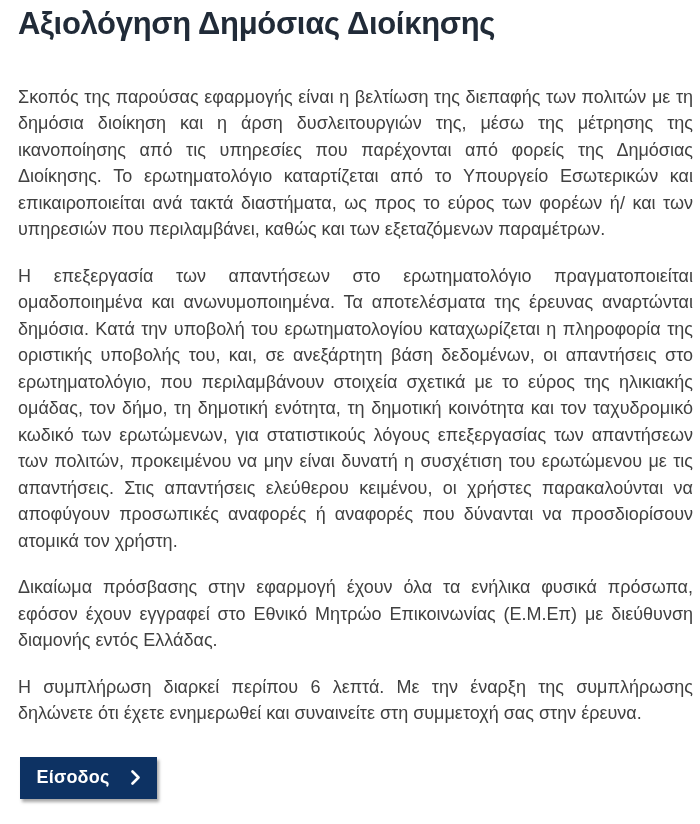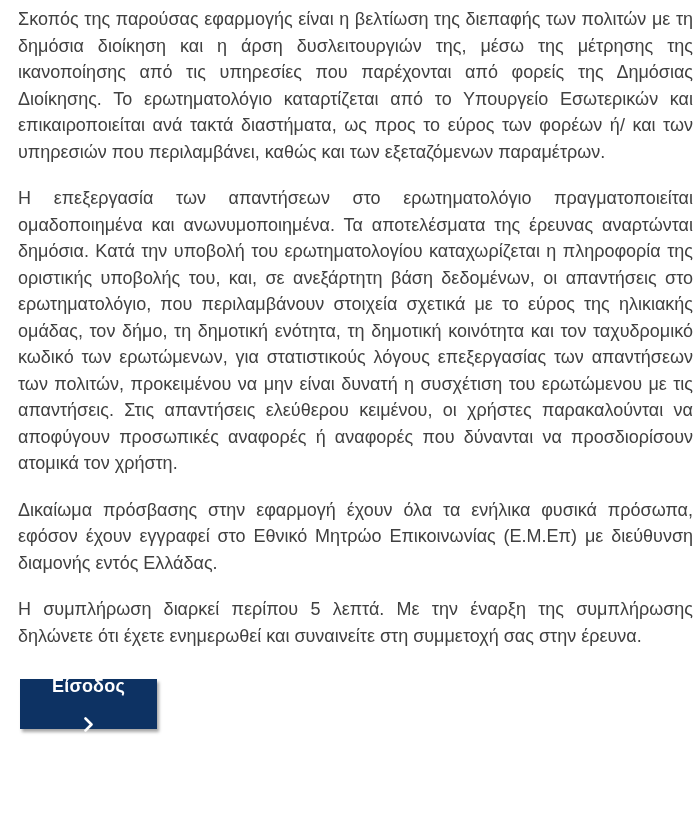--- a/index.html
+++ b/index.html
@@ -29,52 +29,52 @@
     font-size: 18px;
     line-height: 26.5px;
     color: #404040;
     text-align: justify;
     margin: 0 0 20px 0;
   }
   .login-button {
     margin-top: 30px;
     margin-left: 2px;
     width: 137px;
-    height: 50px;
+    height: 42px;
     background: #0d3263;
     color: #ffffff;
     border: none;
     display: flex;
     align-items: center;
     justify-content: center;
     gap: 20px;
     font-family: "Liberation Sans", "DejaVu Sans", sans-serif;
     font-size: 18px;
     font-weight: 700;
     letter-spacing: 0.2px;
     box-shadow: 2px 3px 3px rgba(0, 0, 0, 0.35);
     cursor: pointer;
-    flex-direction: column;
   }
   .chevron-icon {
     display: inline-flex;
     align-items: center;
   }
 </style>
 </head>
 <body>
 
 <main>
 
+  <h1 class="page-title">Αξιολόγηση Δημόσιας Διοίκησης</h1>
 
   <div class="body-copy">
     <p>Σκοπός της παρούσας εφαρμογής είναι η βελτίωση της διεπαφής των πολιτών με τη δημόσια διοίκηση και η άρση δυσλειτουργιών της, μέσω της μέτρησης της ικανοποίησης από τις υπηρεσίες που παρέχονται από φορείς της Δημόσιας Διοίκησης. Το ερωτηματολόγιο καταρτίζεται από το Υπουργείο Εσωτερικών και επικαιροποιείται ανά τακτά διαστήματα, ως προς το εύρος των φορέων ή/ και των υπηρεσιών που περιλαμβάνει, καθώς και των εξεταζόμενων παραμέτρων.</p>
     <p>Η επεξεργασία των απαντήσεων στο ερωτηματολόγιο πραγματοποιείται ομαδοποιημένα και ανωνυμοποιημένα. Τα αποτελέσματα της έρευνας αναρτώνται δημόσια. Κατά την υποβολή του ερωτηματολογίου καταχωρίζεται η πληροφορία της οριστικής υποβολής του, και, σε ανεξάρτητη βάση δεδομένων, οι απαντήσεις στο ερωτηματολόγιο, που περιλαμβάνουν στοιχεία σχετικά με το εύρος της ηλικιακής ομάδας, τον δήμο, τη δημοτική ενότητα, τη δημοτική κοινότητα και τον ταχυδρομικό κωδικό των ερωτώμενων, για στατιστικούς λόγους επεξεργασίας των απαντήσεων των πολιτών, προκειμένου να μην είναι δυνατή η συσχέτιση του ερωτώμενου με τις απαντήσεις. Στις απαντήσεις ελεύθερου κειμένου, οι χρήστες παρακαλούνται να αποφύγουν προσωπικές αναφορές ή αναφορές που δύνανται να προσδιορίσουν ατομικά τον χρήστη.</p>
     <p>Δικαίωμα πρόσβασης στην εφαρμογή έχουν όλα τα ενήλικα φυσικά πρόσωπα, εφόσον έχουν εγγραφεί στο Εθνικό Μητρώο Επικοινωνίας (Ε.Μ.Επ) με διεύθυνση διαμονής εντός Ελλάδας.</p>
-    <p>Η συμπλήρωση διαρκεί περίπου 5 λεπτά. Με την έναρξη της συμπλήρωσης δηλώνετε ότι έχετε ενημερωθεί και συναινείτε στη συμμετοχή σας στην έρευνα.</p>
+    <p>Η συμπλήρωση διαρκεί περίπου 6 λεπτά. Με την έναρξη της συμπλήρωσης δηλώνετε ότι έχετε ενημερωθεί και συναινείτε στη συμμετοχή σας στην έρευνα.</p>
   </div>
 
   <button class="login-button">
     <span>Είσοδος</span>
     <span class="chevron-icon">
       <svg width="11" height="15" viewBox="0 0 11 15" aria-hidden="true">
         <path d="M2.5 1.5 L8.5 7.5 L2.5 13.5" stroke="#ffffff" stroke-width="2.6" fill="none" stroke-linecap="round" stroke-linejoin="round"></path>
       </svg>
     </span>
   </button>

